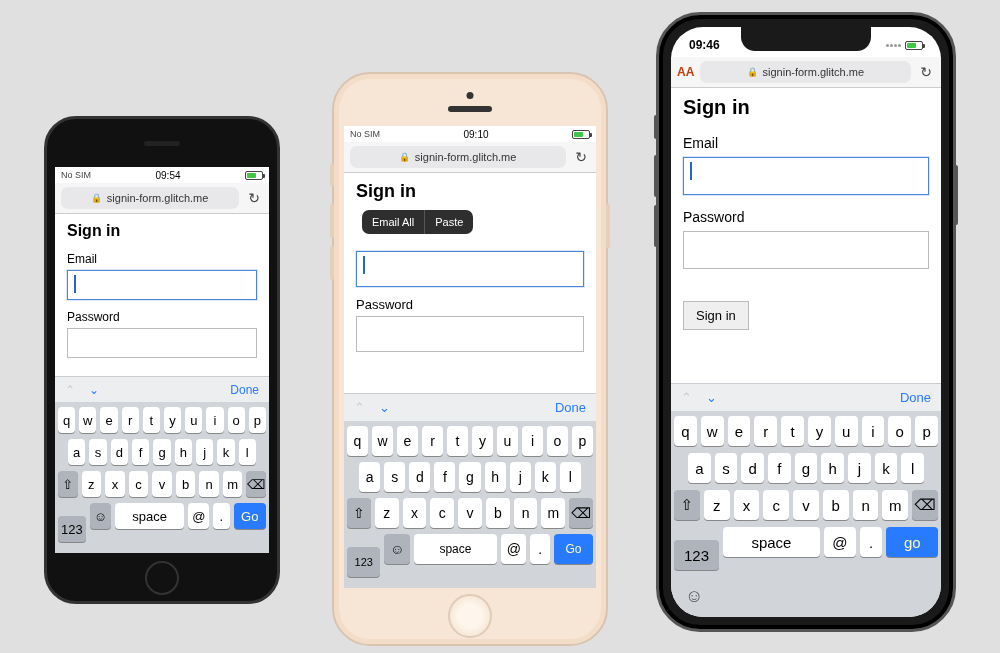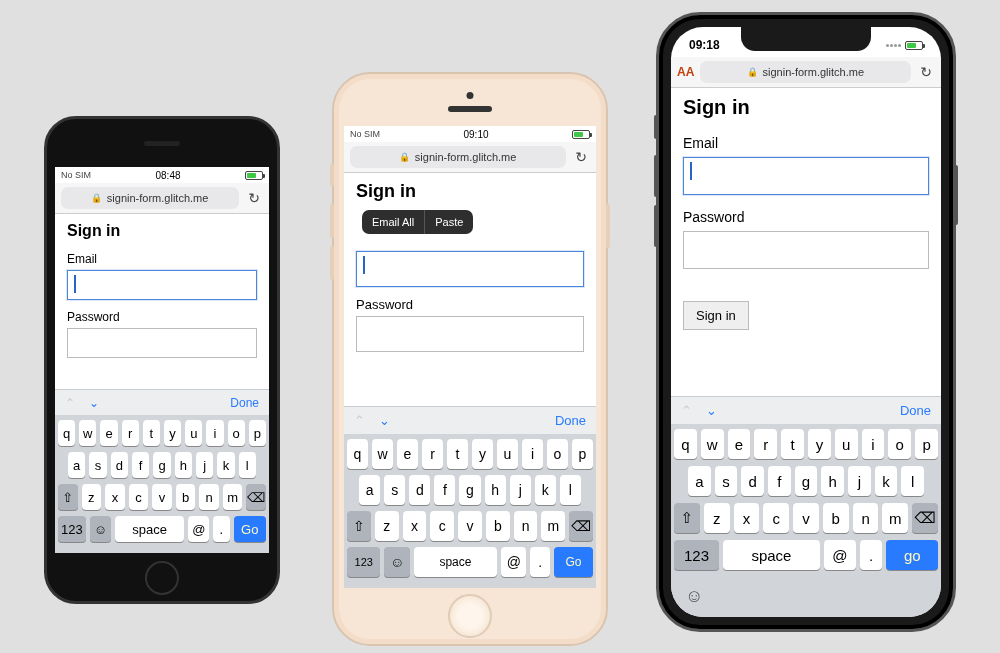--- a/index.html
+++ b/index.html
@@ -187,21 +187,21 @@
   }
   .kb .row { display:flex; gap:4px; justify-content:center; margin-bottom:6px; }
   .key {
     background:#fff; border-radius:4px; box-shadow:0 1px 0 #888;
     height:28px; display:flex; align-items:center; justify-content:center;
     font-size:14px; flex:1; min-width:0;
   }
   .key.fn { background:#aeb3bc; }
   .key.go { background:#287aff; color:#fef9c3; font-size:12px; }
   .key.space { flex:3; font-size:12px;text-align:right; }
-  .key.small { font-size:11px; }
+  .key.small { font-size:11px;margin-top:13px; }
   .kb3 .row { margin-bottom:7px; }
   .kb3 .key { height:30px; font-size:15px; }
   .emoji-row { padding:4px 14px 10px; background:#d1d4d9; color:#555; font-size:18px; }
   .phone3 .kbwrap { bottom:0; }
   .phone3 .content { min-height:260px; }
   .phone3 .screen .content h1 { font-size:20px; margin-bottom:16px; }
   .phone3 .label { font-size:14px; margin-bottom:6px; }
   .phone3 .field { height:38px; margin-bottom:14px; }
 
   .phone1 .content h1 { font-size:16px; }
@@ -214,21 +214,21 @@
   .phone2 .kb .key { height:30px; }
 </style>
 </head>
 <body>
 
 <div class="phone phone1">
   <div class="speaker"></div>
   <div class="screen">
     <div class="status">
       <span class="carrier">No SIM</span>
-      <span>08:48</span>
+      <span>09:54</span>
       <span class="battery">
         <span class="batt-body">
             <span class="batt-fill"></span>
           </span>
       </span>
     </div>
     <div class="urlbar">
       <div class="urlfield">
         <span class="lock">🔒</span>
         <span>signin-form.glitch.me</span>
@@ -395,21 +395,21 @@
 </div>
 
 <div class="phone phone3">
   <div class="side-btn sb1"></div>
     <div class="side-btn sb2"></div>
     <div class="side-btn sb3"></div>
     <div class="side-btn sb4"></div>
   <div class="screen">
     <div class="notch"></div>
     <div class="statusX">
-      <span>09:18</span>
+      <span>09:46</span>
       <span class="right">
         <span class="dots">
             <span></span>
             <span></span>
             <span></span>
             <span></span>
           </span>
         <span class="batt-body">
             <span class="batt-fill"></span>
           </span>

